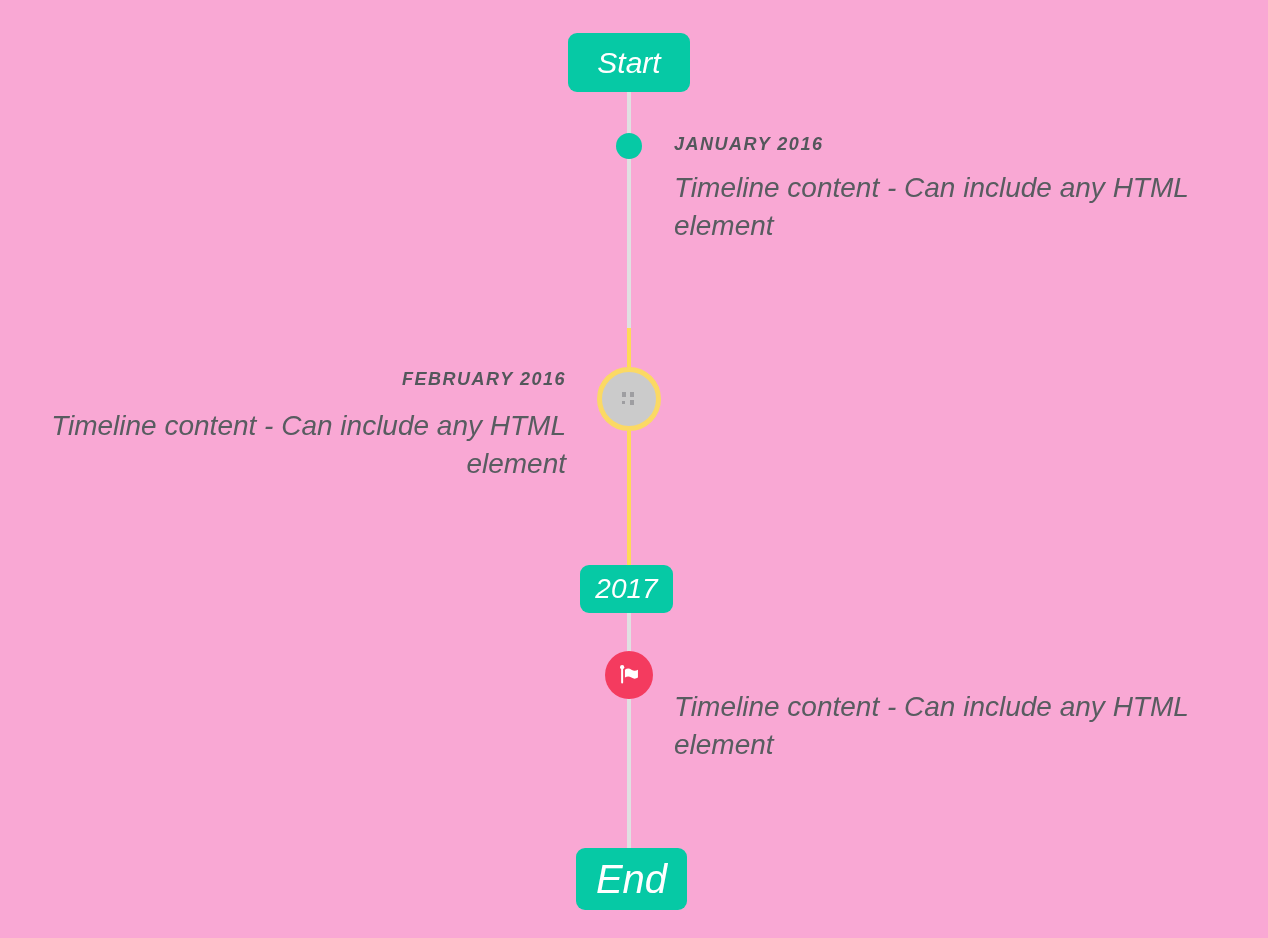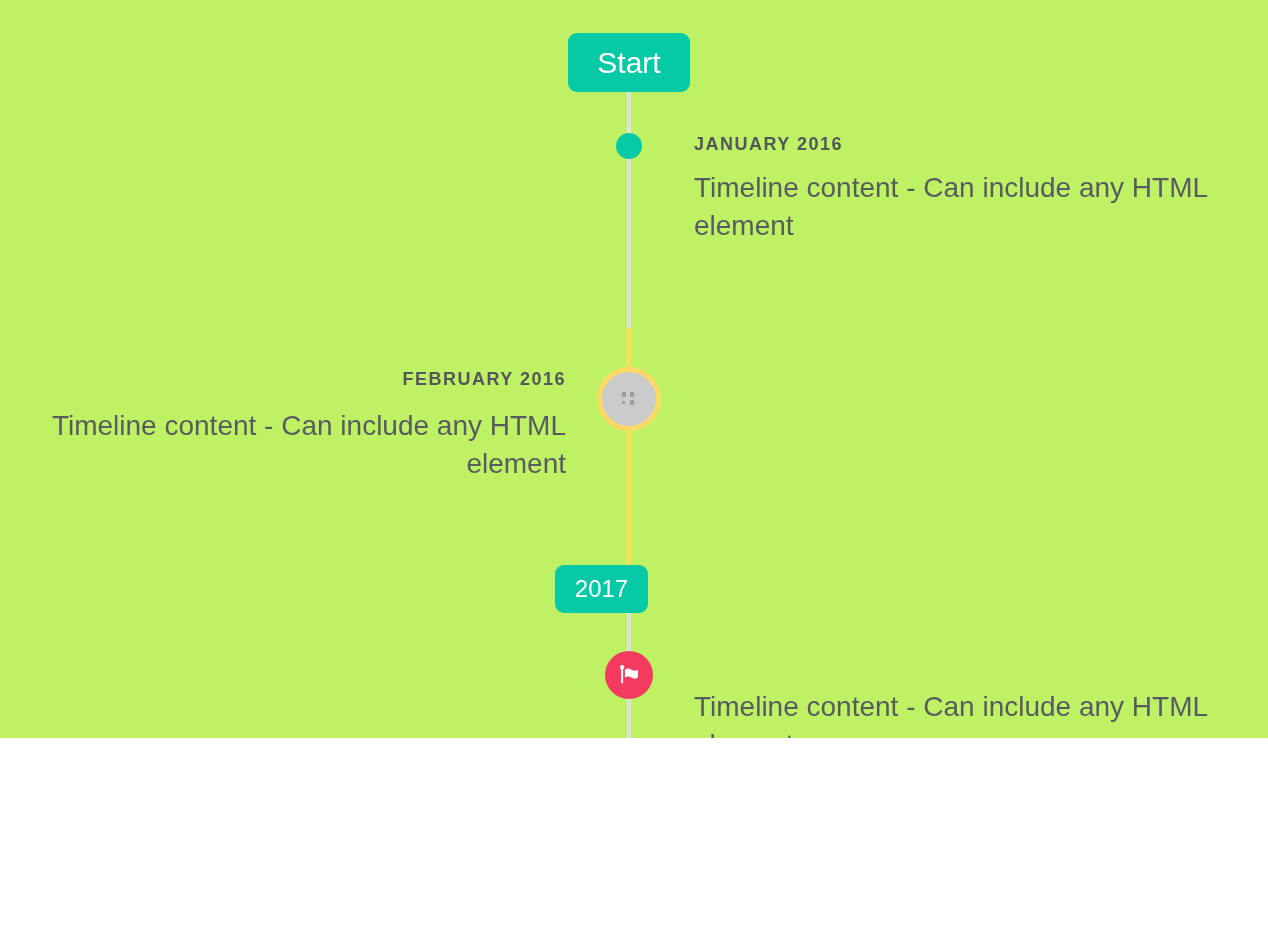--- a/index.html
+++ b/index.html
@@ -1,22 +1,23 @@
 <!DOCTYPE html>
 <html><head>
 <meta charset="utf-8">
 <style>
   html, body { margin: 0; padding: 0; background: #ffffff; }
   body { font-family: "Liberation Sans", "DejaVu Sans", sans-serif; }
   .stage {
     position: relative;
     width: 1268px;
-    height: 738px;
-    background: #bef264;
+    height: 938px;
+    background: #f9a8d4;
     overflow: hidden;
+    font-style: italic;
   }
   
   .seg { position: absolute; left: 627px; width: 4px; }
   .seg-gray   { background: #e0e0e2; }
   .seg-yellow { background: #ffdb57; }
   .seg-1 { top: 92px;  height: 42px; }
   .seg-2 { top: 159px; height: 171px; }
   .seg-3 { top: 328px; height: 40px; }
   .seg-4 { top: 430px; height: 135px; }
   .seg-5 { top: 613px; height: 39px; }
@@ -26,21 +27,21 @@
   .badge {
     position: absolute;
     display: flex;
     align-items: center;
     justify-content: center;
     background: #06c9a5;
     color: #ffffff;
     border-radius: 9px;
   }
   .badge-start { left: 568px; top: 33px;  width: 122px; height: 59px; font-size: 30px; }
-  .badge-year  { left: 555px; top: 565px; width: 93px;  height: 48px; font-size: 24px; }
+  .badge-year  { left: 580px; top: 565px; width: 93px;  height: 48px; font-size: 28px; }
   .badge-end   { left: 576px; top: 848px; width: 111px; height: 62px; font-size: 40px; text-align: center; }
 
   
   .marker-dot {
     position: absolute;
     left: 616px; top: 133px;
     width: 26px; height: 26px;
     border-radius: 50%;
     background: #06c9a5;
   }
@@ -83,21 +84,21 @@
     color: #53575b;
   }
   .item-content {
     position: absolute;
     width: 528px;
     font-size: 28px;
     line-height: 38px;
     font-weight: 400;
     color: #585c60;
   }
-  .side-right { left: 694px; text-align: left; }
+  .side-right { left: 674px; text-align: left; }
   .side-left  { left: 38px;  text-align: right; }
   .t1 { top: 134px; }
   .c1 { top: 169px; }
   .t2 { top: 369px; }
   .c2 { top: 407px; }
   .t3 { top: 653px; }
   .c3 { top: 688px; }
 </style>
 </head>
 <body>

